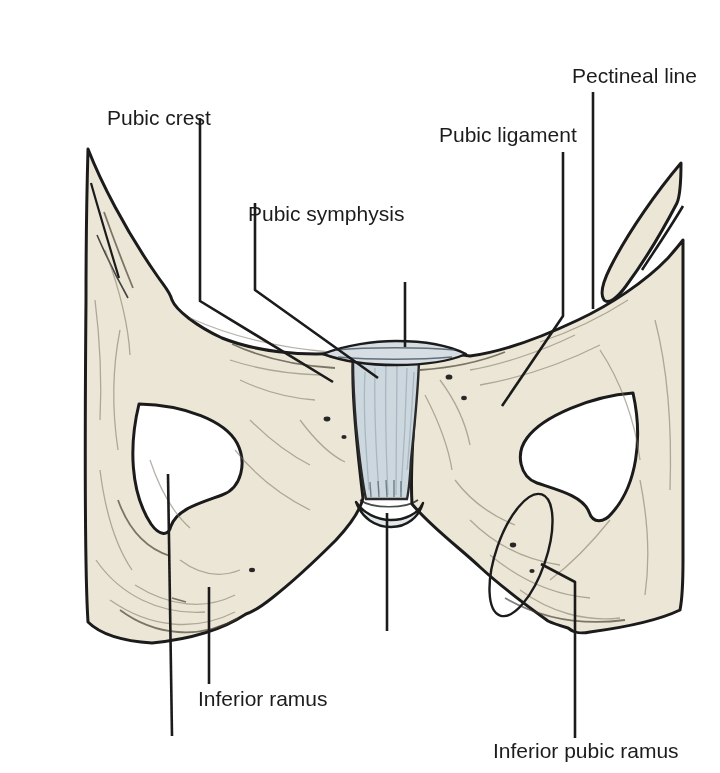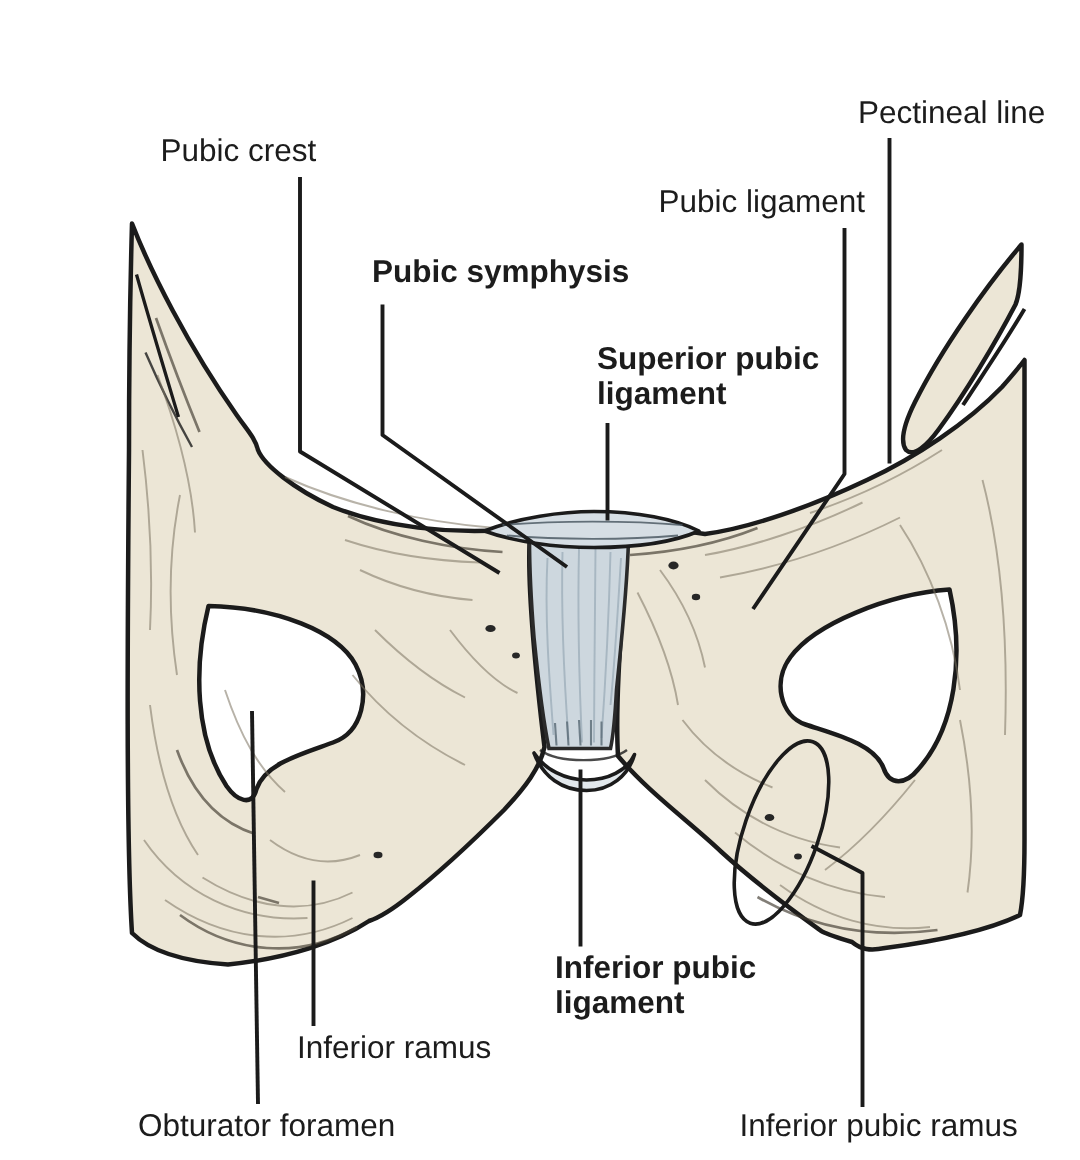--- a/index.html
+++ b/index.html
@@ -1,22 +1,22 @@
 <!DOCTYPE html>
 <html><head>
 <meta charset="utf-8">
 <style>
   html,body{margin:0;padding:0;background:#fff;}
   #stage{position:relative;width:720px;height:773px;background:#ffffff;overflow:hidden;
          font-family:"Liberation Sans",sans-serif;}
   #art{position:absolute;left:0;top:0;width:720px;height:773px;}
   .label{position:absolute;font-size:21px;color:#1c1c1c;white-space:nowrap;}
-  .label.bold{font-weight:700;}
+  .label.bold{font-weight:400;margin-top:32px;}
   .label.wrap{white-space:normal;line-height:23px;}
-  #lbl-pubic-crest{left:107px;top:89px;}
+  #lbl-pubic-crest{left:107px;top:106px;}
   #lbl-pectineal-line{left:572px;top:64px;}
   #lbl-pubic-tubercle{left:439px;top:123px;}
   #lbl-pubic-symphysis{left:248px;top:170px;}
   #lbl-superior-pubic-ligament{left:398px;top:228px;width:160px;}
   #lbl-inferior-pubic-ligament{left:370px;top:634px;width:150px;}
   #lbl-ischial-ramus{left:198px;top:687px;}
   #lbl-obturator-foramen{left:92px;top:739px;}
   #lbl-inferior-pubic-ramus{left:493px;top:739px;text-align:center;}
 </style>
 </head>
@@ -180,18 +180,15 @@
       <path d="M 209,587 L 209,684"></path>
       <path d="M 168,474 L 172,736"></path>
       <path d="M 541,564 L 575,582 L 575,738"></path>
     </g>
   </svg>
 
   <div class="label" id="lbl-pubic-crest">Pubic crest</div>
   <div class="label" id="lbl-pectineal-line">Pectineal line</div>
   <div class="label" id="lbl-pubic-tubercle">Pubic ligament</div>
   <div class="label bold" id="lbl-pubic-symphysis">Pubic symphysis</div>
-  <div class="label bold wrap" id="lbl-superior-pubic-ligament">Superior pubic ligament</div>
-  <div class="label bold wrap" id="lbl-inferior-pubic-ligament">Inferior pubic ligament</div>
   <div class="label" id="lbl-ischial-ramus">Inferior ramus</div>
-  <div class="label" id="lbl-obturator-foramen">Obturator foramen</div>
   <div class="label" id="lbl-inferior-pubic-ramus">Inferior pubic ramus</div>
 </div>
 
 </body></html>

